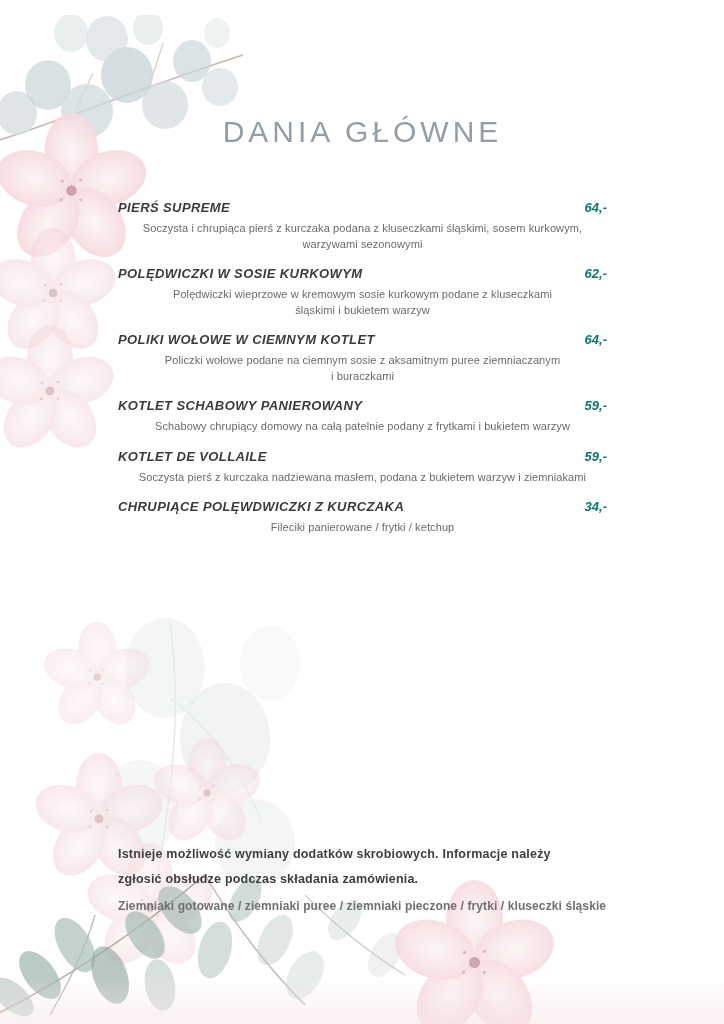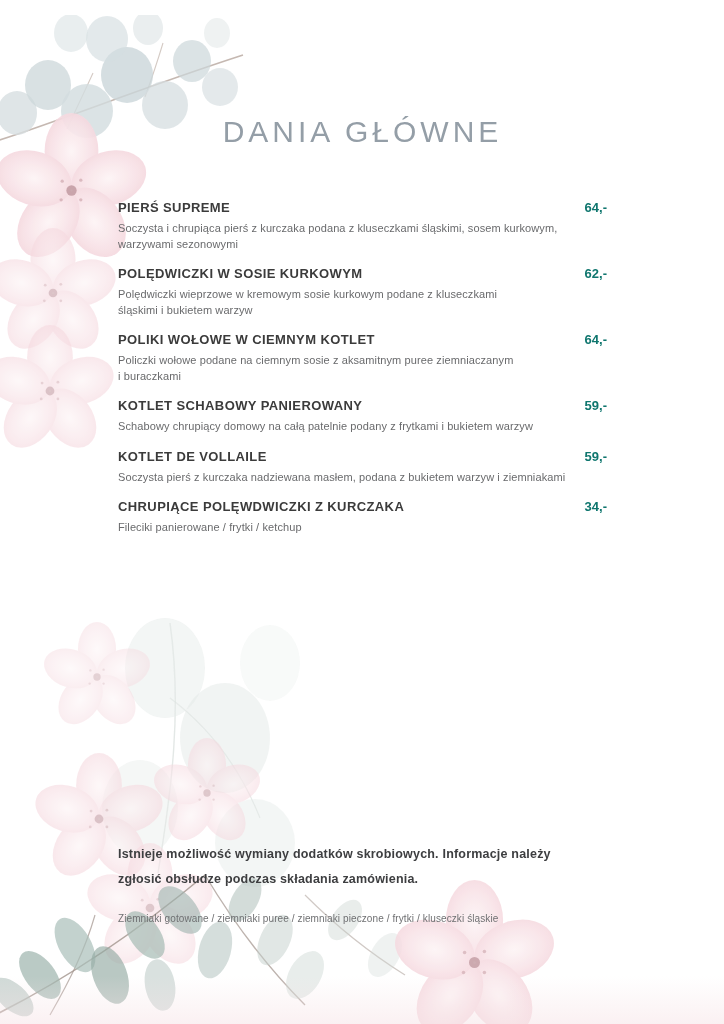--- a/index.html
+++ b/index.html
@@ -28,50 +28,51 @@
     font-weight: 400;
     letter-spacing: 4px;
     color: #949ea7;
     white-space: nowrap;
     padding: 0 20px;
   }
 
   
   .items { top: 200px; }
   .item { margin-bottom: 14px; }
-  .item-row { display: flex; justify-content: space-between; align-items: baseline; }
+  .item-row { display: flex; justify-content: space-between; align-items: baseline; font-style: italic; }
   .item-name {
     font-size: 13px; font-weight: 700;
     letter-spacing: 0.4px; color: #3b3b3b;
     line-height: 16px;
   }
   .item-price {
     font-size: 13px; font-weight: 700;
     color: #0f766e; line-height: 16px;
     white-space: nowrap; padding-left: 12px;
   }
   .item-desc {
     margin-top: 5px;
     font-size: 11px; color: #696a6c;
     line-height: 15.5px; letter-spacing: 0.1px;
     white-space: pre-line;
+    text-align: center;
   }
 
   
   .footer { top: 842px; right: 100px; }
   .footer-bold {
     font-size: 12.5px; font-weight: 700;
     color: #3d3e40; line-height: 25px;
     letter-spacing: 0.2px;
     white-space: pre-line;
   }
   .footer-regular {
-    margin-top: 19px;
-    font-size: 10px; color: #6f7072;
-    letter-spacing: 0.1px; line-height: 15px;
+    margin-top: 7px;
+    font-size: 12px; color: #6f7072;
+    letter-spacing: 0.1px; line-height: 15px; font-weight: bold;
   }
 
   .bottom-wash {
     left: 0; right: 0; bottom: 0; height: 48px;
     background: linear-gradient(to top, rgba(246,227,230,0.5), rgba(246,227,230,0));
   }
 </style>
 </head>
 <body>
 

